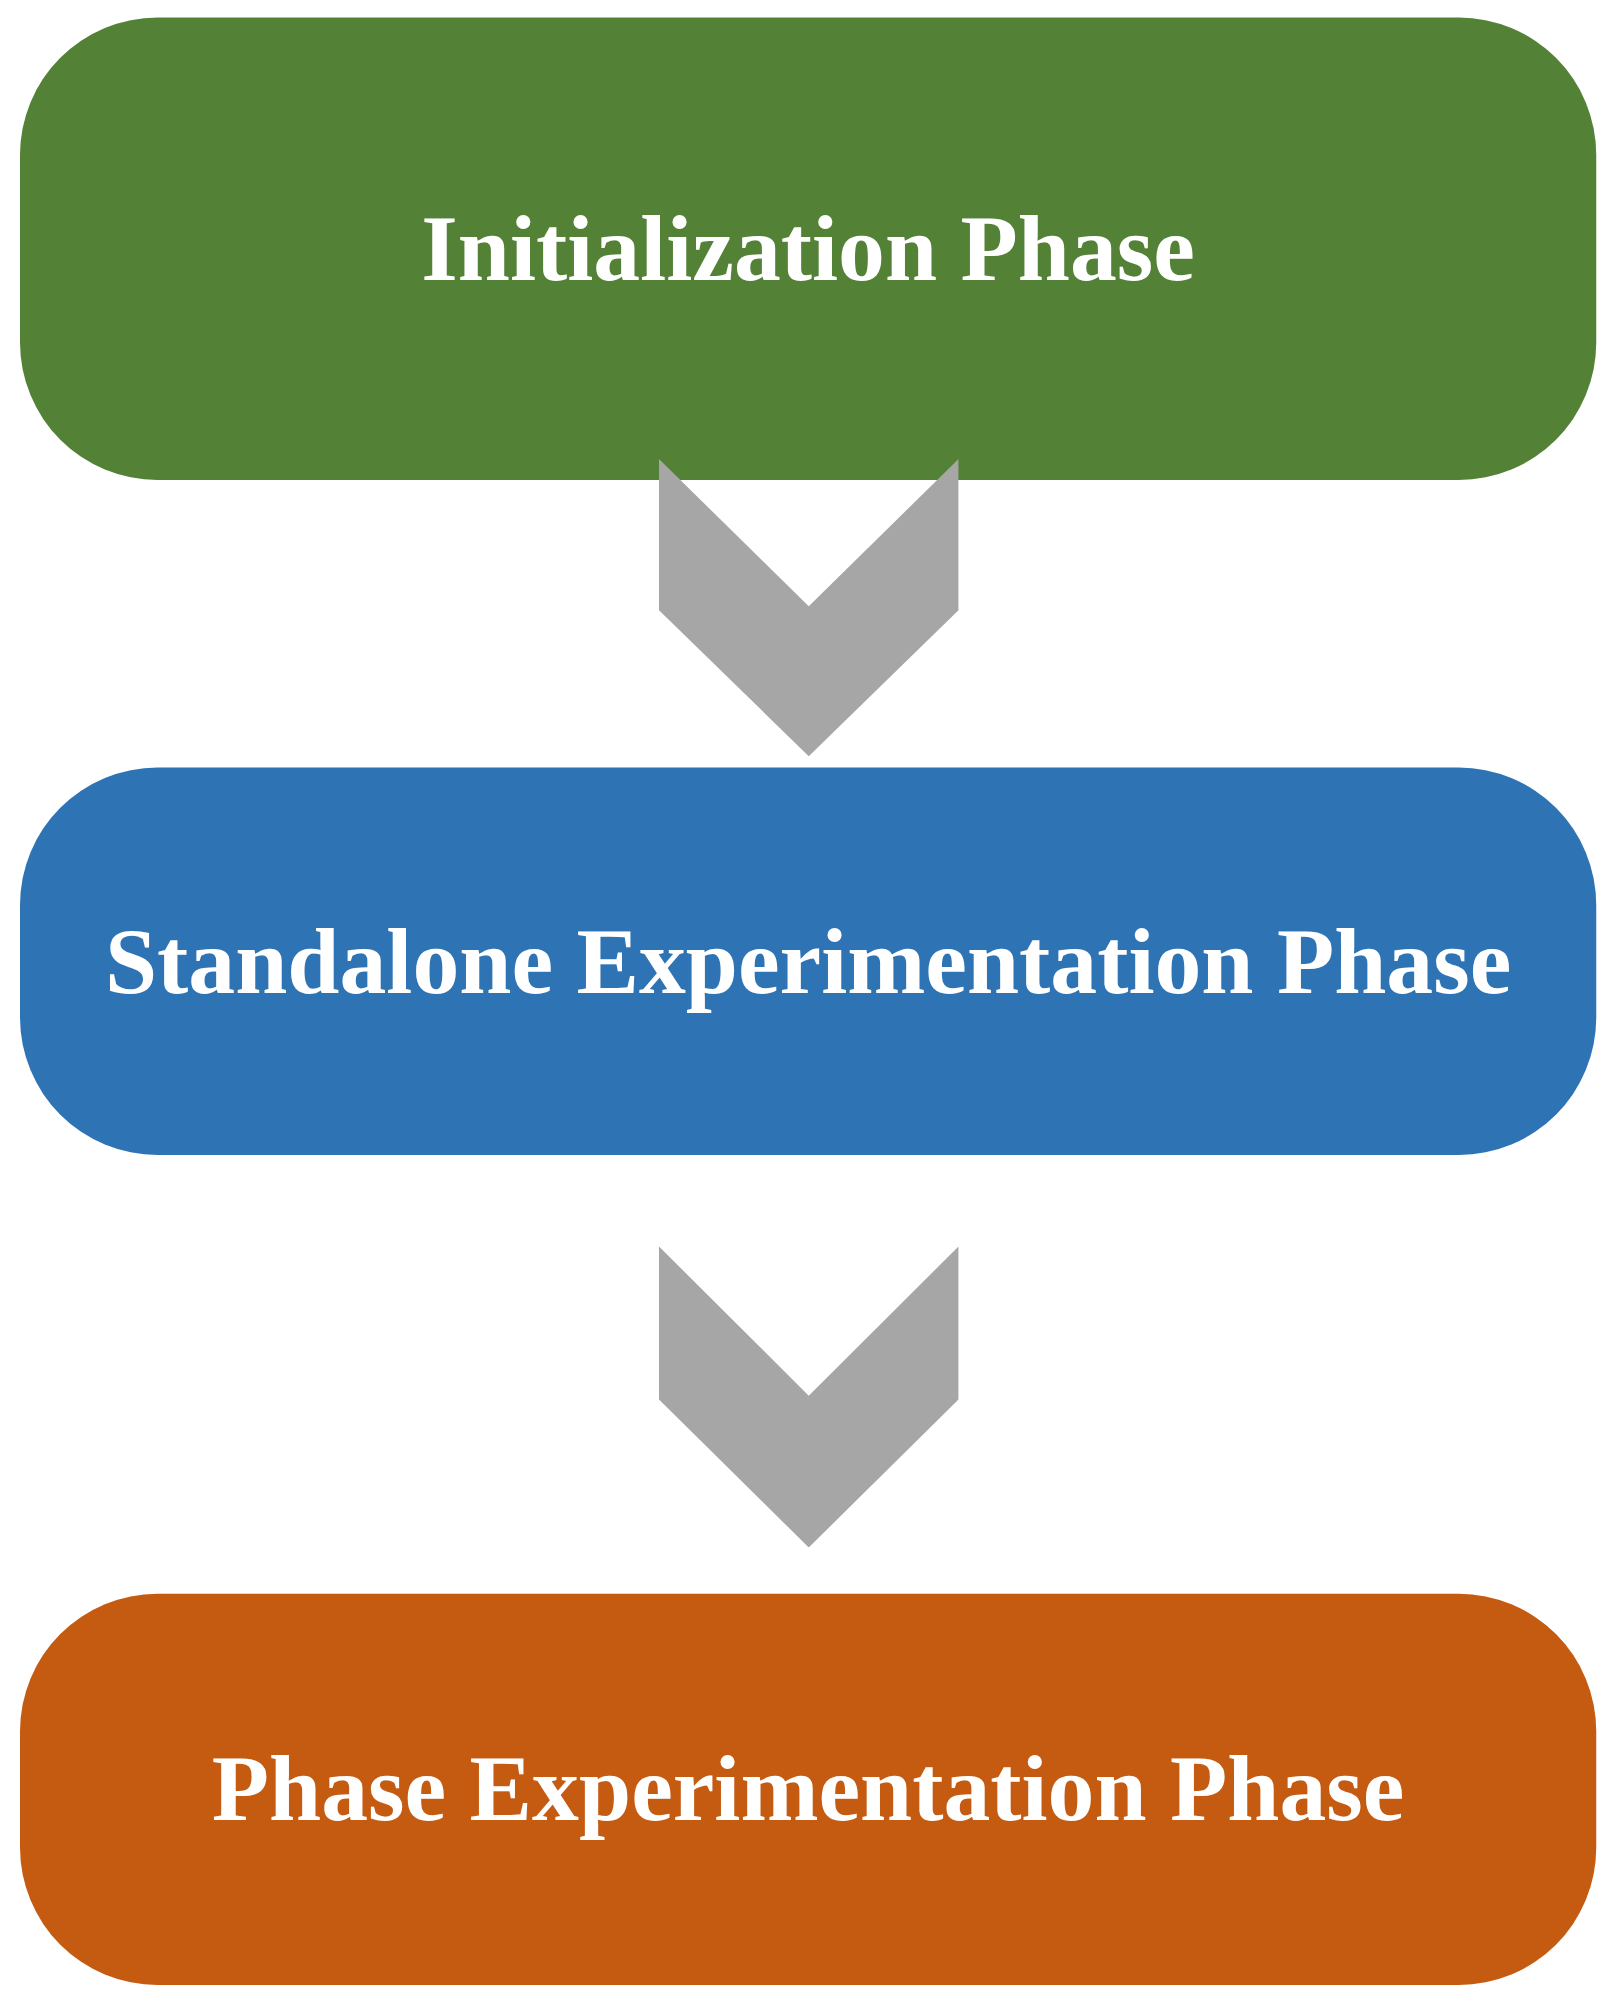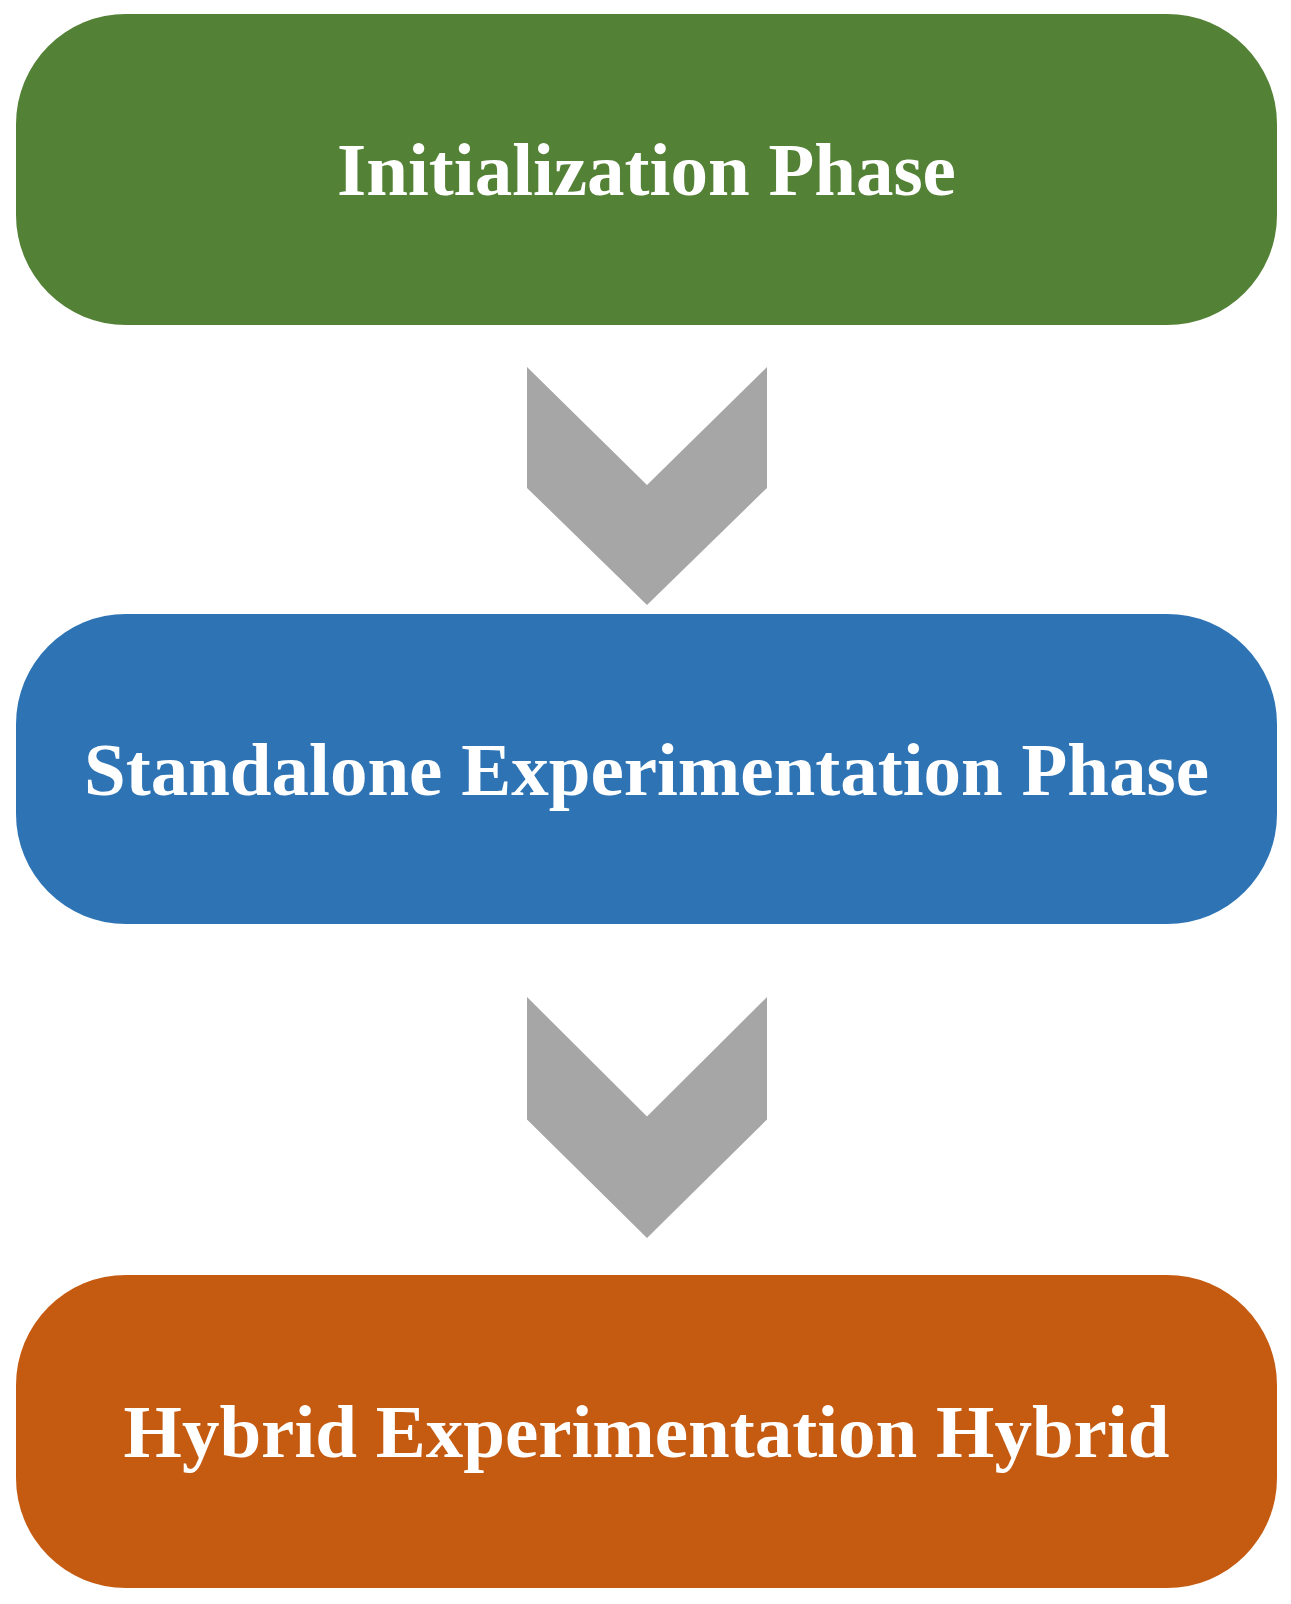--- a/index.html
+++ b/index.html
@@ -25,21 +25,21 @@
     justify-content: center;
     text-align: center;
   }
   .phase-label {
     font-weight: bold;
     font-size: 75px;
     line-height: 1;
     letter-spacing: 0px;
     white-space: nowrap;
   }
-  .phase-box.first  { top: 14px;   height: 311px; }
+  .phase-box.first  { top: 14px;   height: 370px; }
   .phase-box.second { top: 614px;  height: 310px; }
   .phase-box.third  { top: 1275px; height: 313px; }
   .chevron {
     position: absolute;
     left: 527px;
     width: 240px;
     clip-path: polygon(0% 0%, 50% 49.6%, 100% 0%, 100% 50.8%, 50% 100%, 0% 50.8%);
   }
   .chevron.first  { top: 367px; height: 238px; }
   .chevron.second { top: 997px; height: 241px; }
@@ -55,16 +55,16 @@
 
   <div class="chevron first" style="background: rgb(166, 166, 166);"></div>
 
   <div class="phase-box second" style="background: rgb(46, 116, 181); color: rgb(255, 255, 255);">
     <span class="phase-label">Standalone Experimentation Phase</span>
   </div>
 
   <div class="chevron second" style="background: rgb(166, 166, 166);"></div>
 
   <div class="phase-box third" style="background: rgb(197, 90, 17); color: rgb(255, 255, 255);">
-    <span class="phase-label">Hybrid Experimentation Hybrid</span>
+    <span class="phase-label">Phase Experimentation Phase</span>
   </div>
 
 </div>
 
 </body></html>

